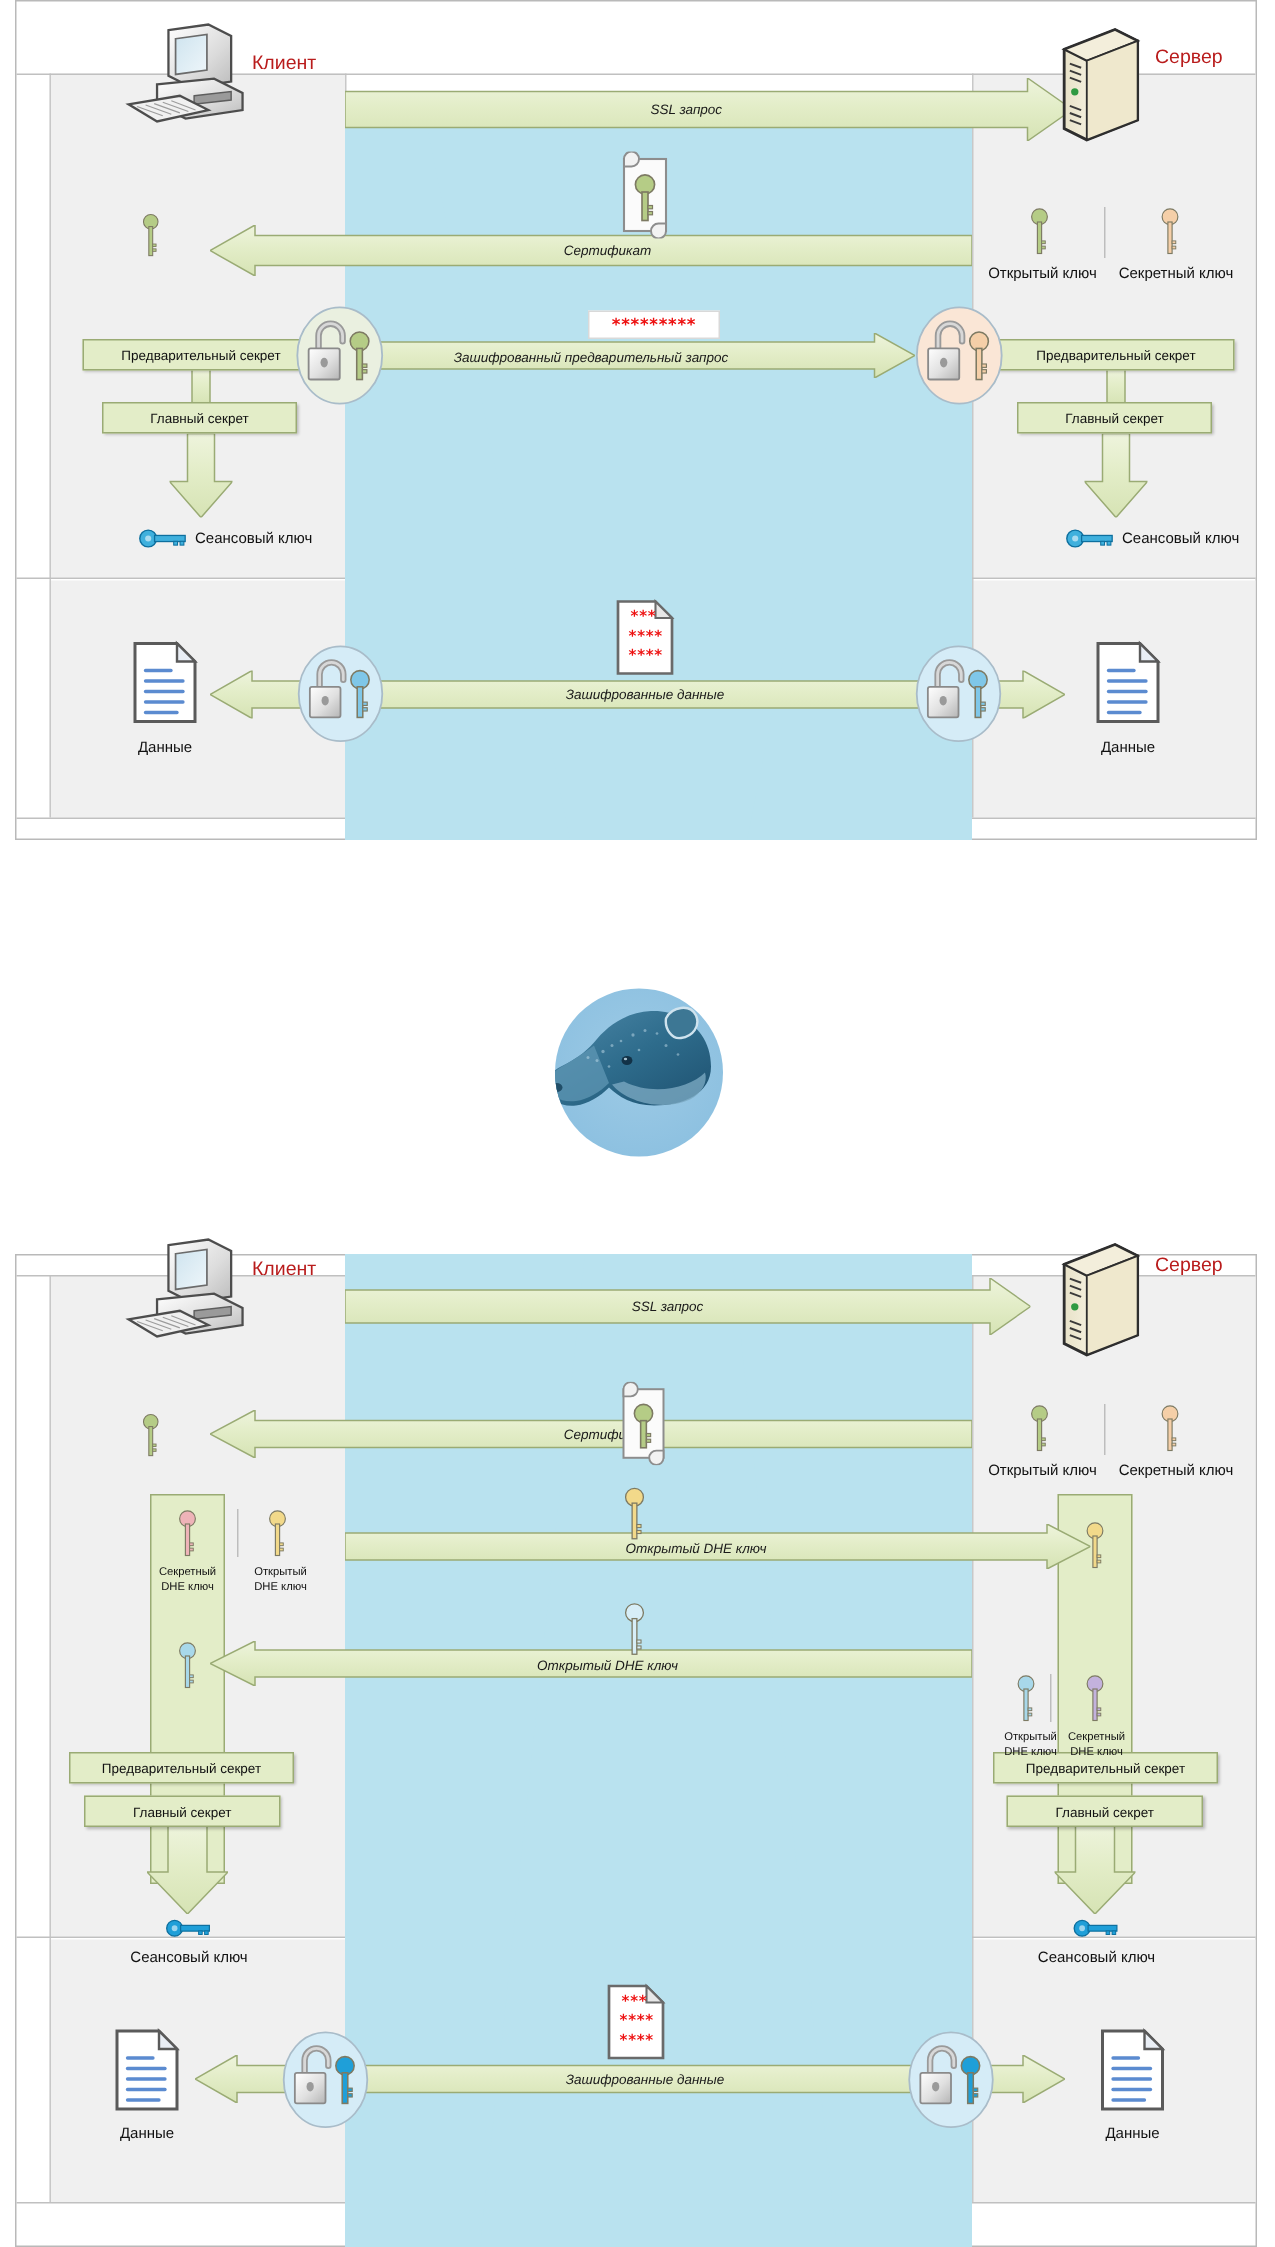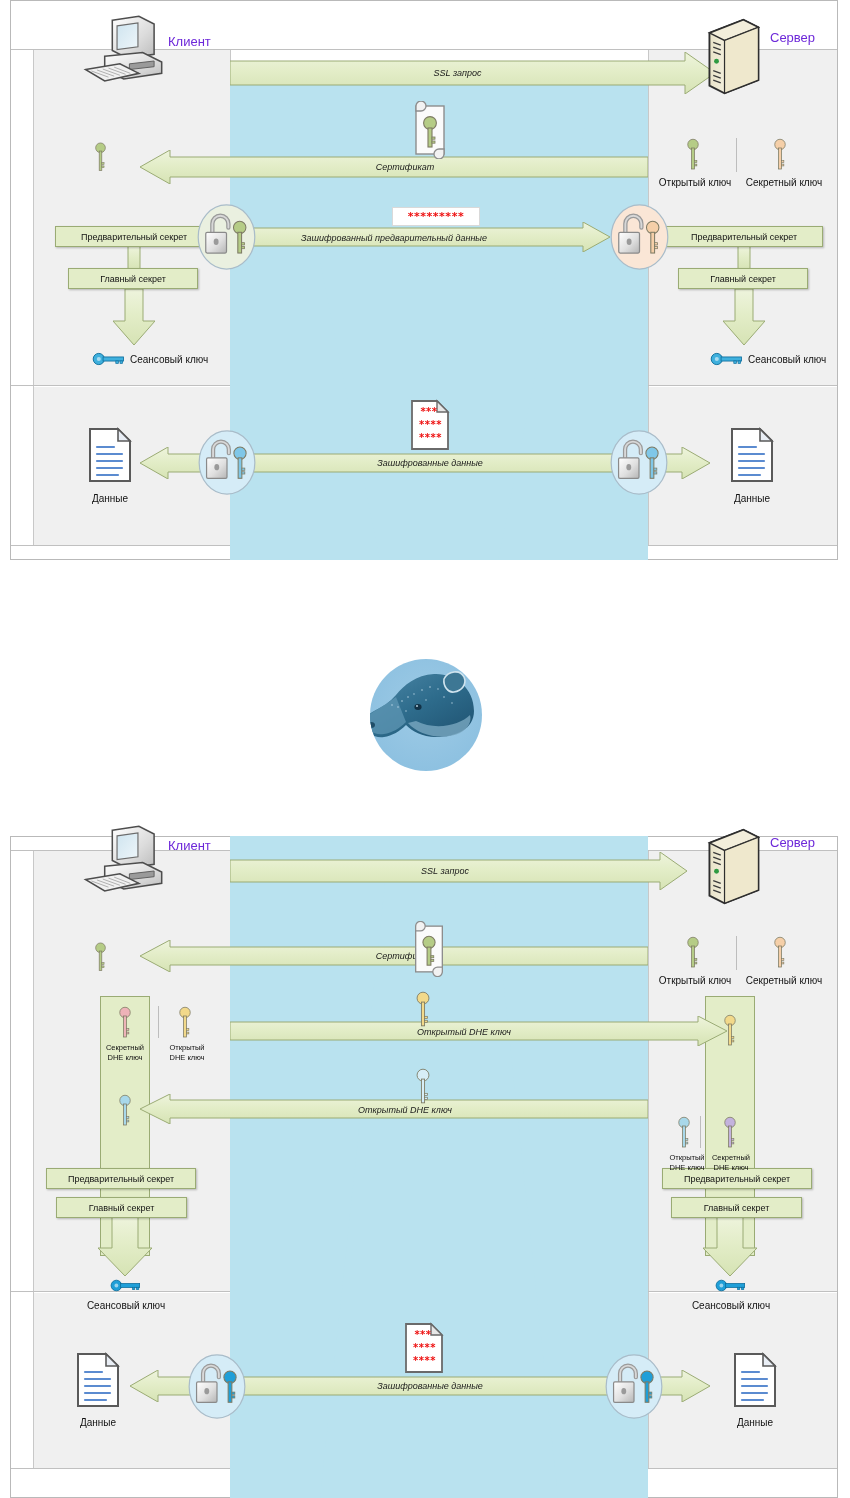--- a/index.html
+++ b/index.html
@@ -24,21 +24,21 @@
   .arrowlabel{position:absolute;z-index:6;font-size:9px;color:#1a1a1a;white-space:nowrap;text-align:center;font-style:italic;}
 
   
   .secretbox{position:absolute;z-index:6;background:#e3edc8;border:1px solid #9aab74;box-sizing:border-box;
       display:flex;align-items:center;justify-content:center;font-size:9px;color:#111;white-space:nowrap;
       box-shadow:1px 1px 2px rgba(0,0,0,.25);}
 
   
   .lbl{position:absolute;z-index:7;font-size:10px;color:#111;white-space:nowrap;}
   .lbl.c{text-align:center;}
-  .bigtitle{position:absolute;z-index:8;font-size:13px;color:#6d28d9;white-space:nowrap;}
+  .bigtitle{position:absolute;z-index:8;font-size:13px;color:#b91c1c;white-space:nowrap;}
   .lbl2{position:absolute;z-index:7;font-size:7.5px;color:#111;line-height:10px;text-align:center;}
 
   
   .keyicon{position:absolute;z-index:7;}
   .seskey{position:absolute;z-index:7;}
   .minidiv{position:absolute;width:1px;background:#bdbdbd;z-index:6;}
 
   
   .starbox{position:absolute;z-index:7;background:#ffffff;border:1px solid #d9d9d9;
       color:#ee1111;font-size:11px;font-weight:bold;letter-spacing:.5px;text-align:center;
@@ -239,21 +239,21 @@
   <svg class="keyicon" style="left:773px;top:138px;width:14px;height:34px;color:#f5cfa8;">
       <use href="#sym-key" width="14" height="34"></use>
     </svg>
   <div class="minidiv" style="left:736px;top:138px;height:34px;"></div>
   <div class="lbl c" style="left:650px;top:177px;width:90px;">Открытый ключ</div>
   <div class="lbl c" style="left:736px;top:177px;width:96px;">Секретный ключ</div>
 
   <svg class="arrow" style="left:205px;top:222px;width:405px;height:30px;" viewBox="0 0 405 30">
     <polygon points="0,6 378,6 378,0 405,15 378,30 378,24 0,24" fill="url(#gArrow)" stroke="#9aab74" stroke-width="1"></polygon>
   </svg>
-  <div class="arrowlabel" style="left:205px;top:233px;width:378px;">Зашифрованный предварительный данные</div>
+  <div class="arrowlabel" style="left:205px;top:233px;width:378px;">Зашифрованный предварительный запрос</div>
   <div class="starbox" style="left:392px;top:207px;width:86px;height:17px;">*********</div>
 
   <svg class="icon" style="left:197px;top:204px;width:59px;height:66px;--ovalfill:#eaf0e0;--keyfill:#b5cc86;">
       <use href="#sym-lockkey" width="59" height="66"></use>
     </svg>
 
   <svg class="icon" style="left:610px;top:204px;width:59px;height:66px;--ovalfill:#fae6d6;--keyfill:#f5cfa8;">
       <use href="#sym-lockkey" width="59" height="66"></use>
     </svg>
 

